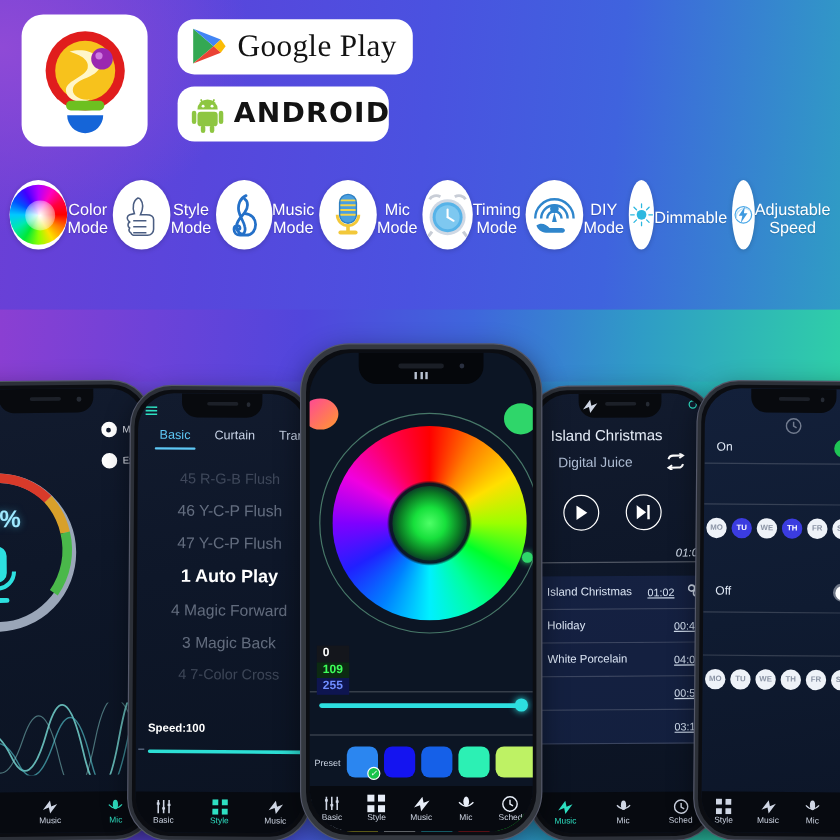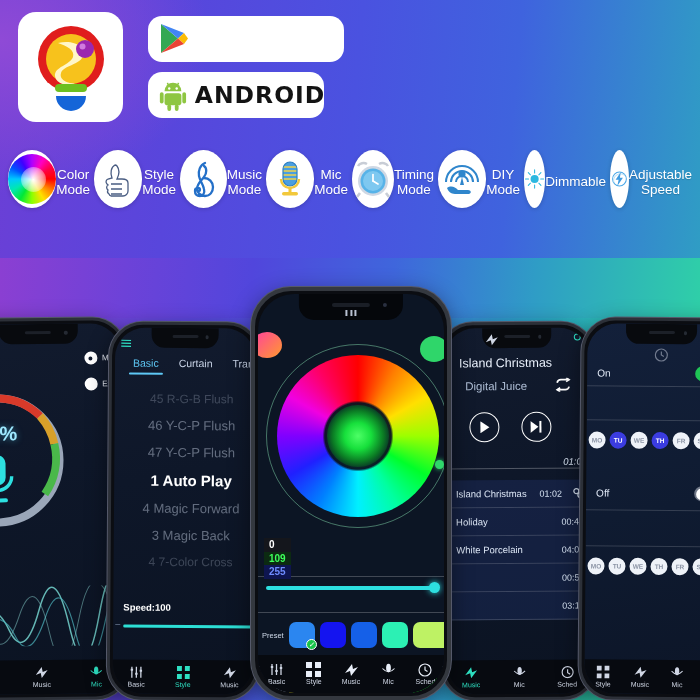--- a/index.html
+++ b/index.html
@@ -238,21 +238,21 @@
   #p4-progress { position:absolute; left:0; right:0; top:140px; z-index:4; }
   #p4-progress .bar { height:1px; background:rgba(255,255,255,.28); }
   #p4-time { position:absolute; right:8px; top:128px; color:#d8e3f2; font-size:9.5px; z-index:5;font-style:italic; }
   #p4-tracks { position:absolute; left:0; right:0; top:152px; z-index:4; }
   .p4-track {
     height:28px; display:flex; align-items:center; justify-content:space-between;
     padding:0 6px 0 10px; border-bottom:1px solid rgba(255,255,255,.17);
     background:rgba(30,48,100,.42);
   }
   .p4-tname { color:#dce6f5; font-size:9.5px; white-space:nowrap; overflow:hidden; }
-  .p4-ttime { color:#d4e0f0; font-size:9px; flex:none; margin-left:6px; }
+  .p4-ttime { color:#d4e0f0; font-size:9px; flex:none; margin-left:6px;text-decoration:underline; }
 
   
   #phone5 { left:580px; top:318px; width:160px; height:382px; transform:rotate(0.5deg); }
   #phone5 .screen { background:linear-gradient(170deg,#13203a 0%,#0f1b31 50%,#0c1527 100%); }
   .sch-row {
     position:absolute; left:0; right:0; display:flex; align-items:center;
     justify-content:space-between; padding:0 10px; z-index:5;
   }
   .sch-lbl { color:#e2eaf7; font-size:10px; }
   .toggle { width:30px; height:15px; border-radius:9px; position:relative; flex:none; }
@@ -295,20 +295,21 @@
   </svg>
 </div>
 
 <div class="badge" id="badge-play">
   <svg width="32" height="34" viewBox="0 0 32 34">
     <path d="M3 2 L20 16.5 L3 31 Z" fill="#34a853"></path>
     <path d="M3 2 L20 16.5 L26 11 Z" fill="#4285f4"></path>
     <path d="M20 16.5 L26 11 L30 16.5 L26 22 Z" fill="#fbbc05"></path>
     <path d="M3 31 L20 16.5 L26 22 Z" fill="#ea4335"></path>
   </svg>
+  <span id="play-text" class="badge-text">Google Play</span>
 </div>
 
 <div class="badge" id="badge-android">
   <svg width="32" height="34" viewBox="0 0 32 34">
     <g fill="#8ec641">
       <path d="M10 4 L12 8 M22 4 L20 8" stroke="#8ec641" stroke-width="1.6" fill="none"></path>
       <path d="M7 13 a9 9 0 0 1 18 0 Z"></path>
       <rect x="7" y="15" width="18" height="13" rx="3"></rect>
       <rect x="2" y="14" width="4" height="12" rx="2"></rect>
       <rect x="26" y="14" width="4" height="12" rx="2"></rect>

